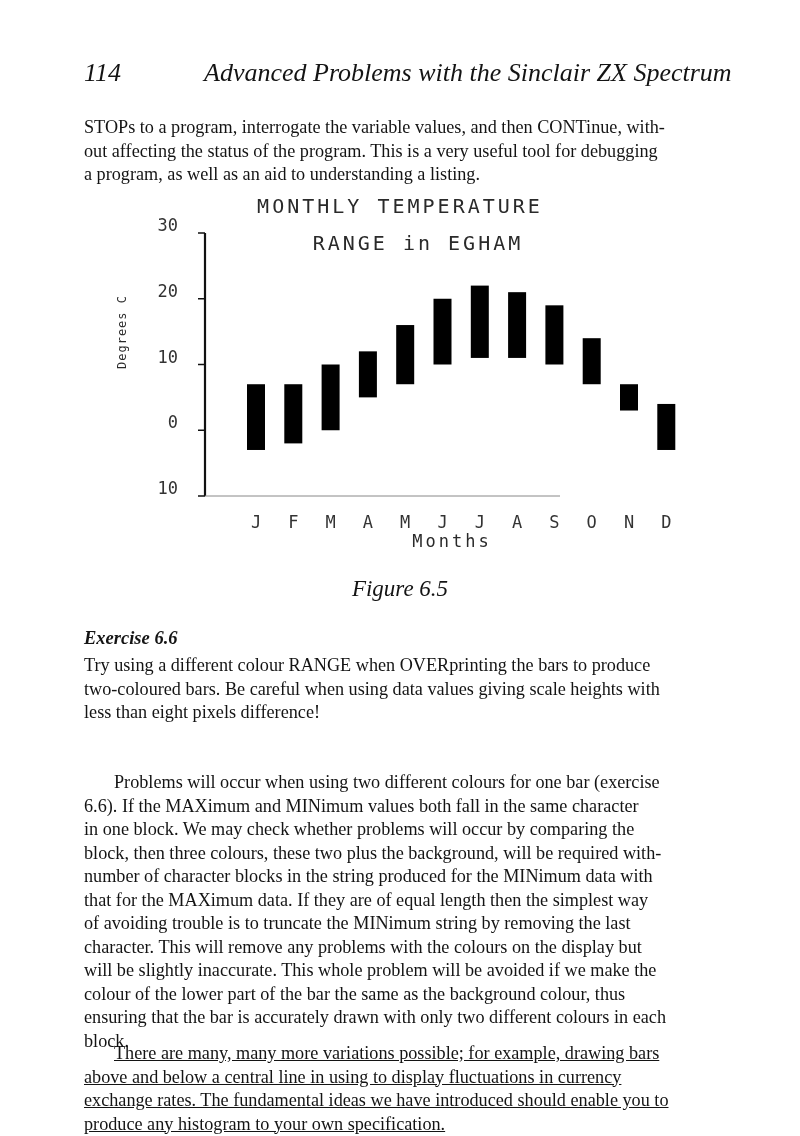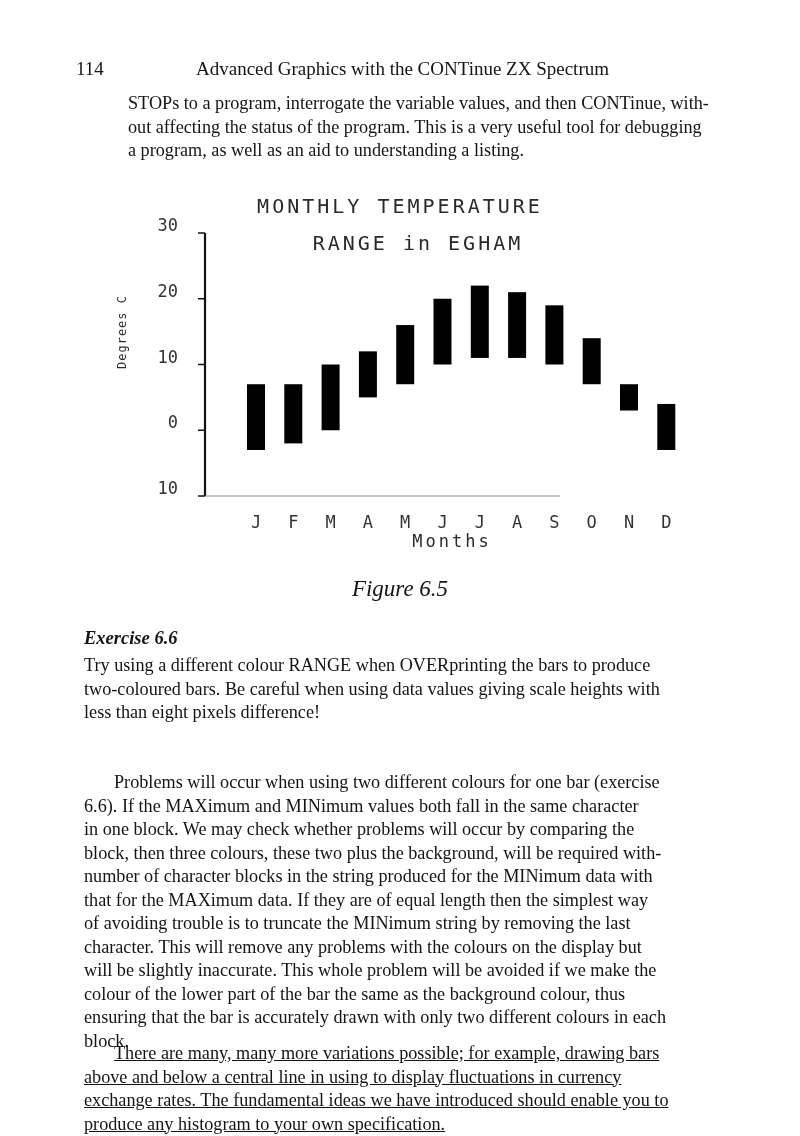--- a/index.html
+++ b/index.html
@@ -1,37 +1,37 @@
 <!DOCTYPE html>
 <html><head>
 <meta charset="utf-8">
 <style>
   html, body { margin: 0; padding: 0; background: #ffffff; }
   body { width: 800px; height: 1136px; position: relative; overflow: hidden; color: #141414; }
   .serif { font-family: "Liberation Serif", "DejaVu Serif", serif; }
-  .running-head { position: absolute; top: 58px; left: 76px; font-size: 19px; }
+  .running-head { position: absolute; top: 58px; left: 84px; font-size: 26px; font-style: italic; }
   .running-head .title { position: absolute; left: 120px; white-space: nowrap; }
   .para { position: absolute; left: 84px; width: 632px; font-size: 18.2px; line-height: 23.5px; }
   .para .line { display: block; white-space: nowrap; }
   .indent { padding-left: 30px; margin-top: 25px; }
-  #p1 { top: 92px; margin-left: 44px; }
+  #p1 { top: 116px; }
   #caption { position: absolute; top: 576px; left: 0; width: 800px; text-align: center; font-size: 23px; font-style: italic; }
   #ex-heading { position: absolute; top: 628px; left: 84px; font-size: 18.5px; font-style: italic; font-weight: bold; }
   #p2 { top: 654px; }
   #p3 { top: 746px; }
   #p4 { top: 1017px; text-decoration: underline; }
   #chart { position: absolute; left: 0; top: 180px; width: 800px; height: 380px; }
   .mono { font-family: "DejaVu Sans Mono", "Liberation Mono", monospace; }
 </style>
 </head>
 <body>
 
 <div class="running-head serif">
   <span>114</span>
-  <span class="title">Advanced Graphics with the CONTinue ZX Spectrum</span>
+  <span class="title">Advanced Problems with the Sinclair ZX Spectrum</span>
 </div>
 
 <div id="p1" class="para serif">
   <span class="line">STOPs to a program, interrogate the variable values, and then CONTinue, with-</span>
   <span class="line">out affecting the status of the program. This is a very useful tool for debugging</span>
   <span class="line">a program, as well as an aid to understanding a listing.</span>
 </div>
 
 <svg id="chart" viewBox="0 180 800 380" xmlns="http://www.w3.org/2000/svg">
   <g id="chart-text" class="mono" fill="#2a2a2a" font-family="DejaVu Sans Mono, Liberation Mono, monospace">

